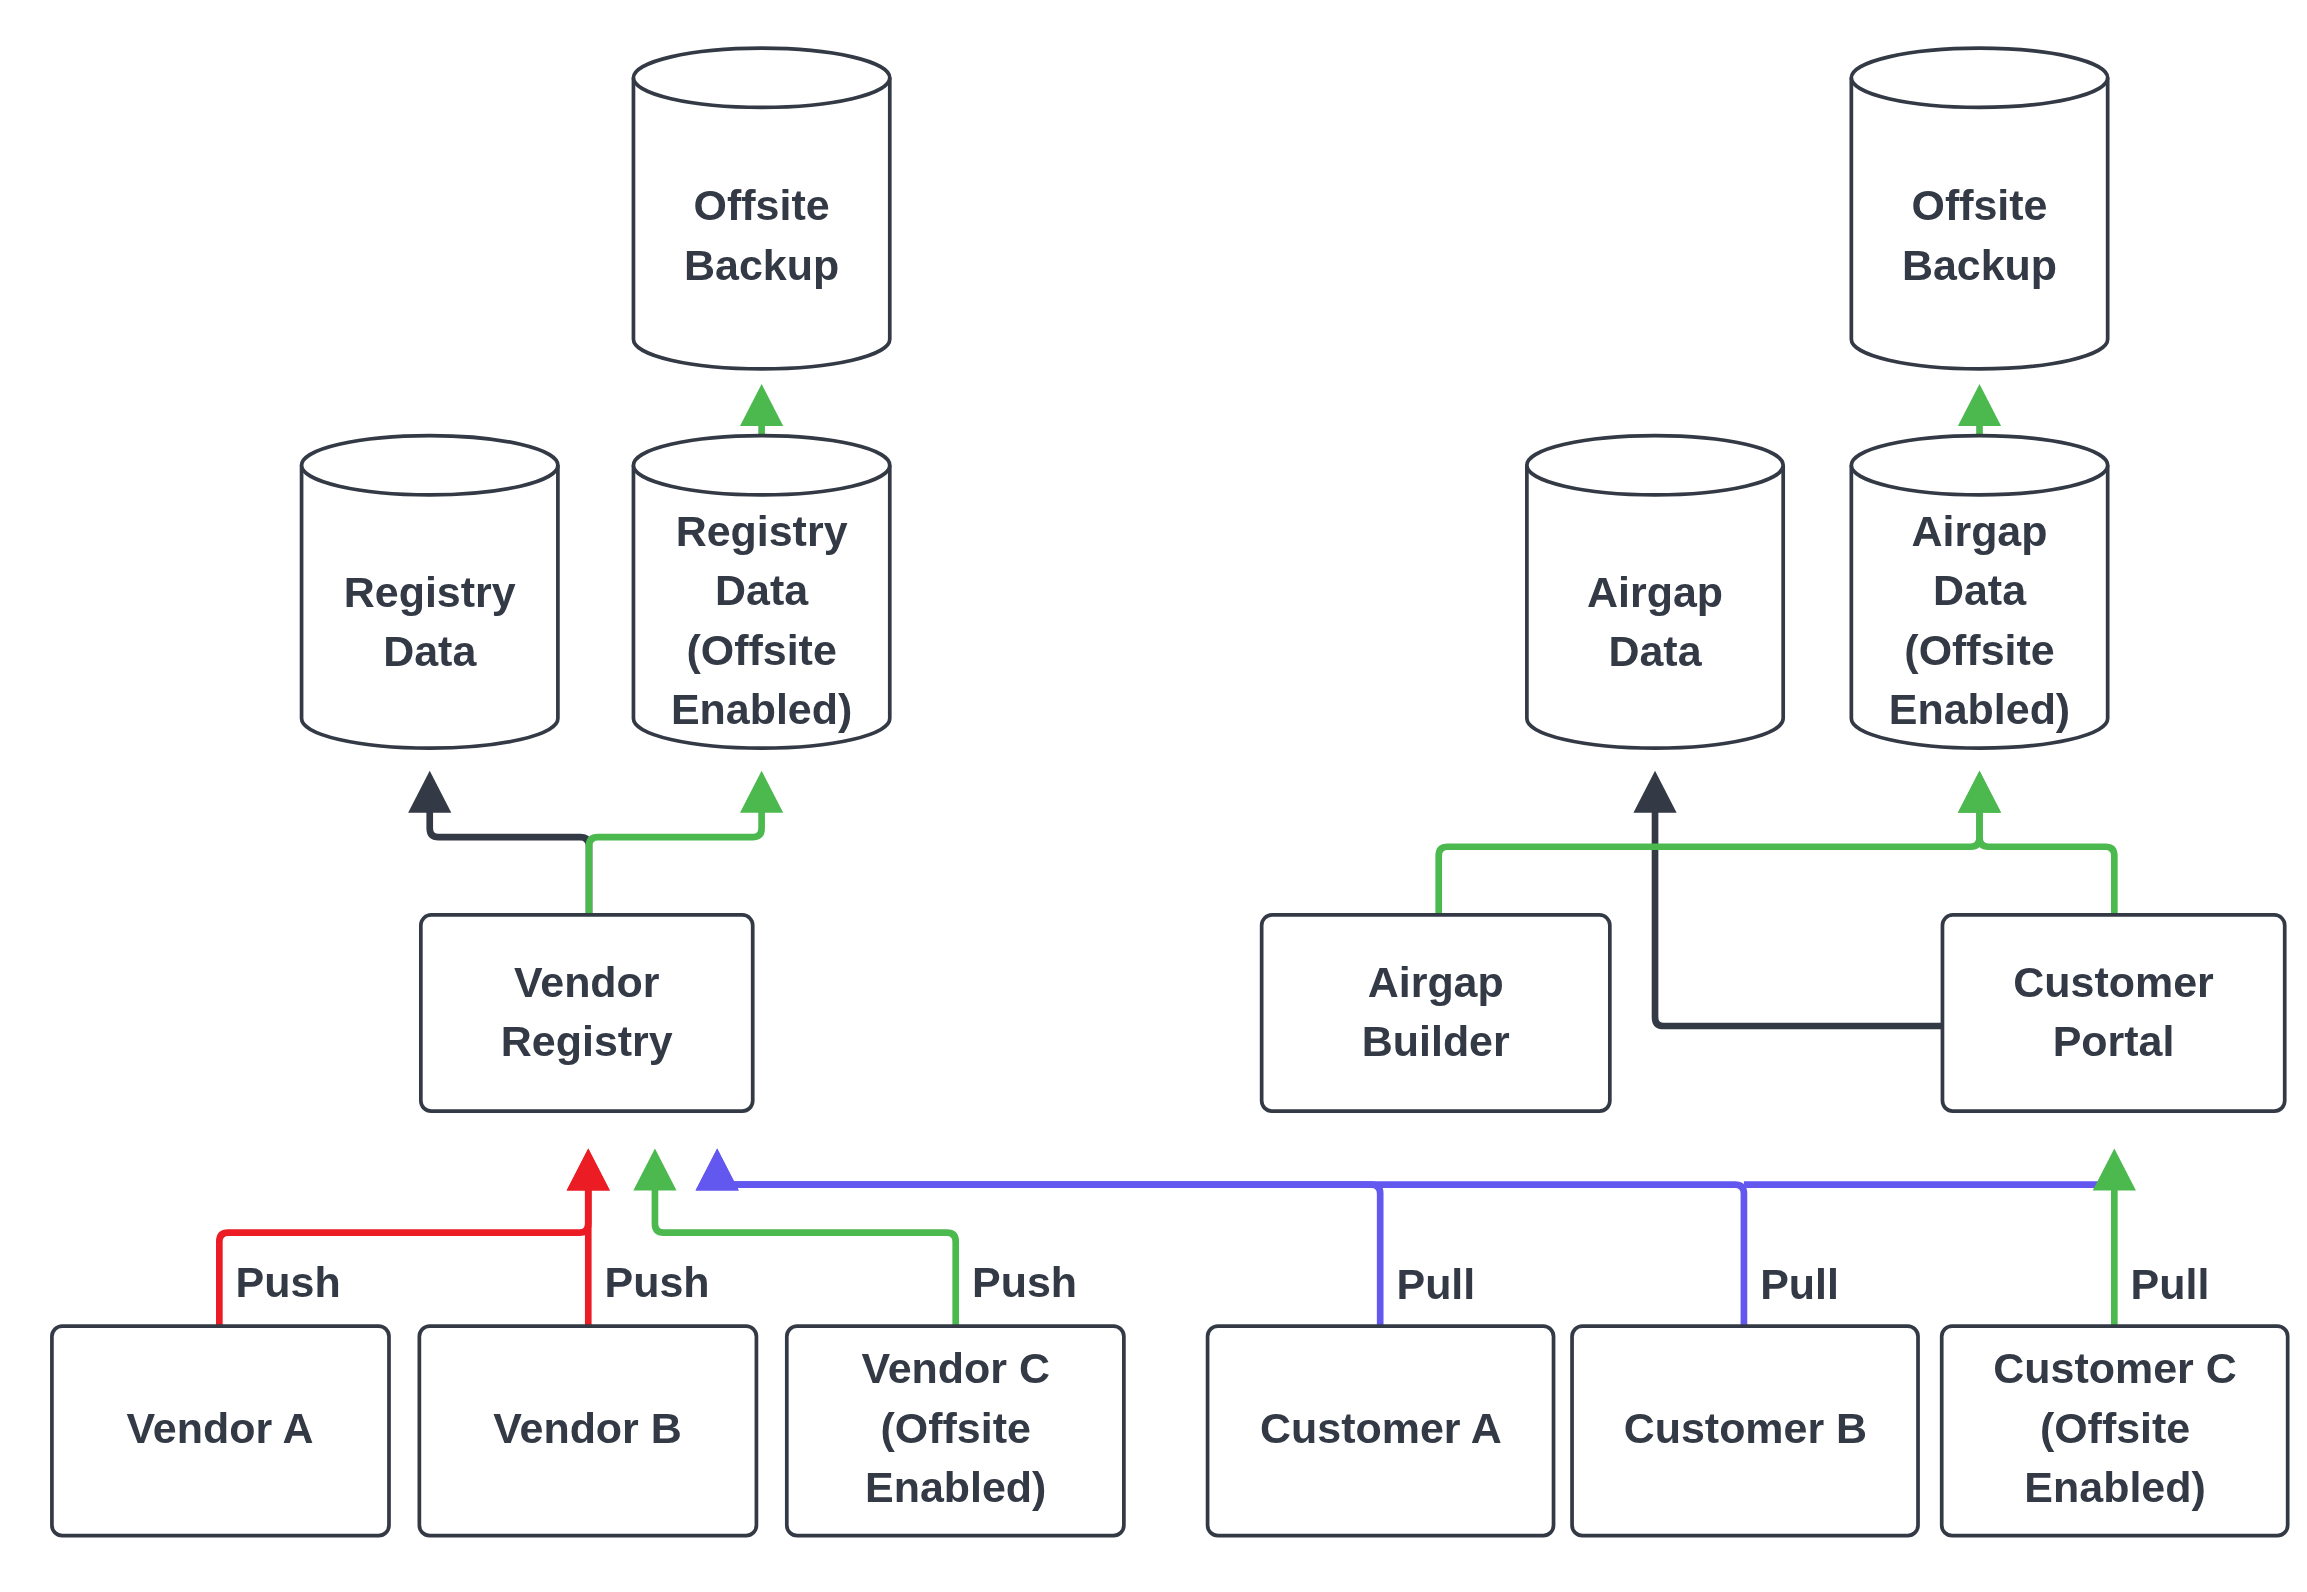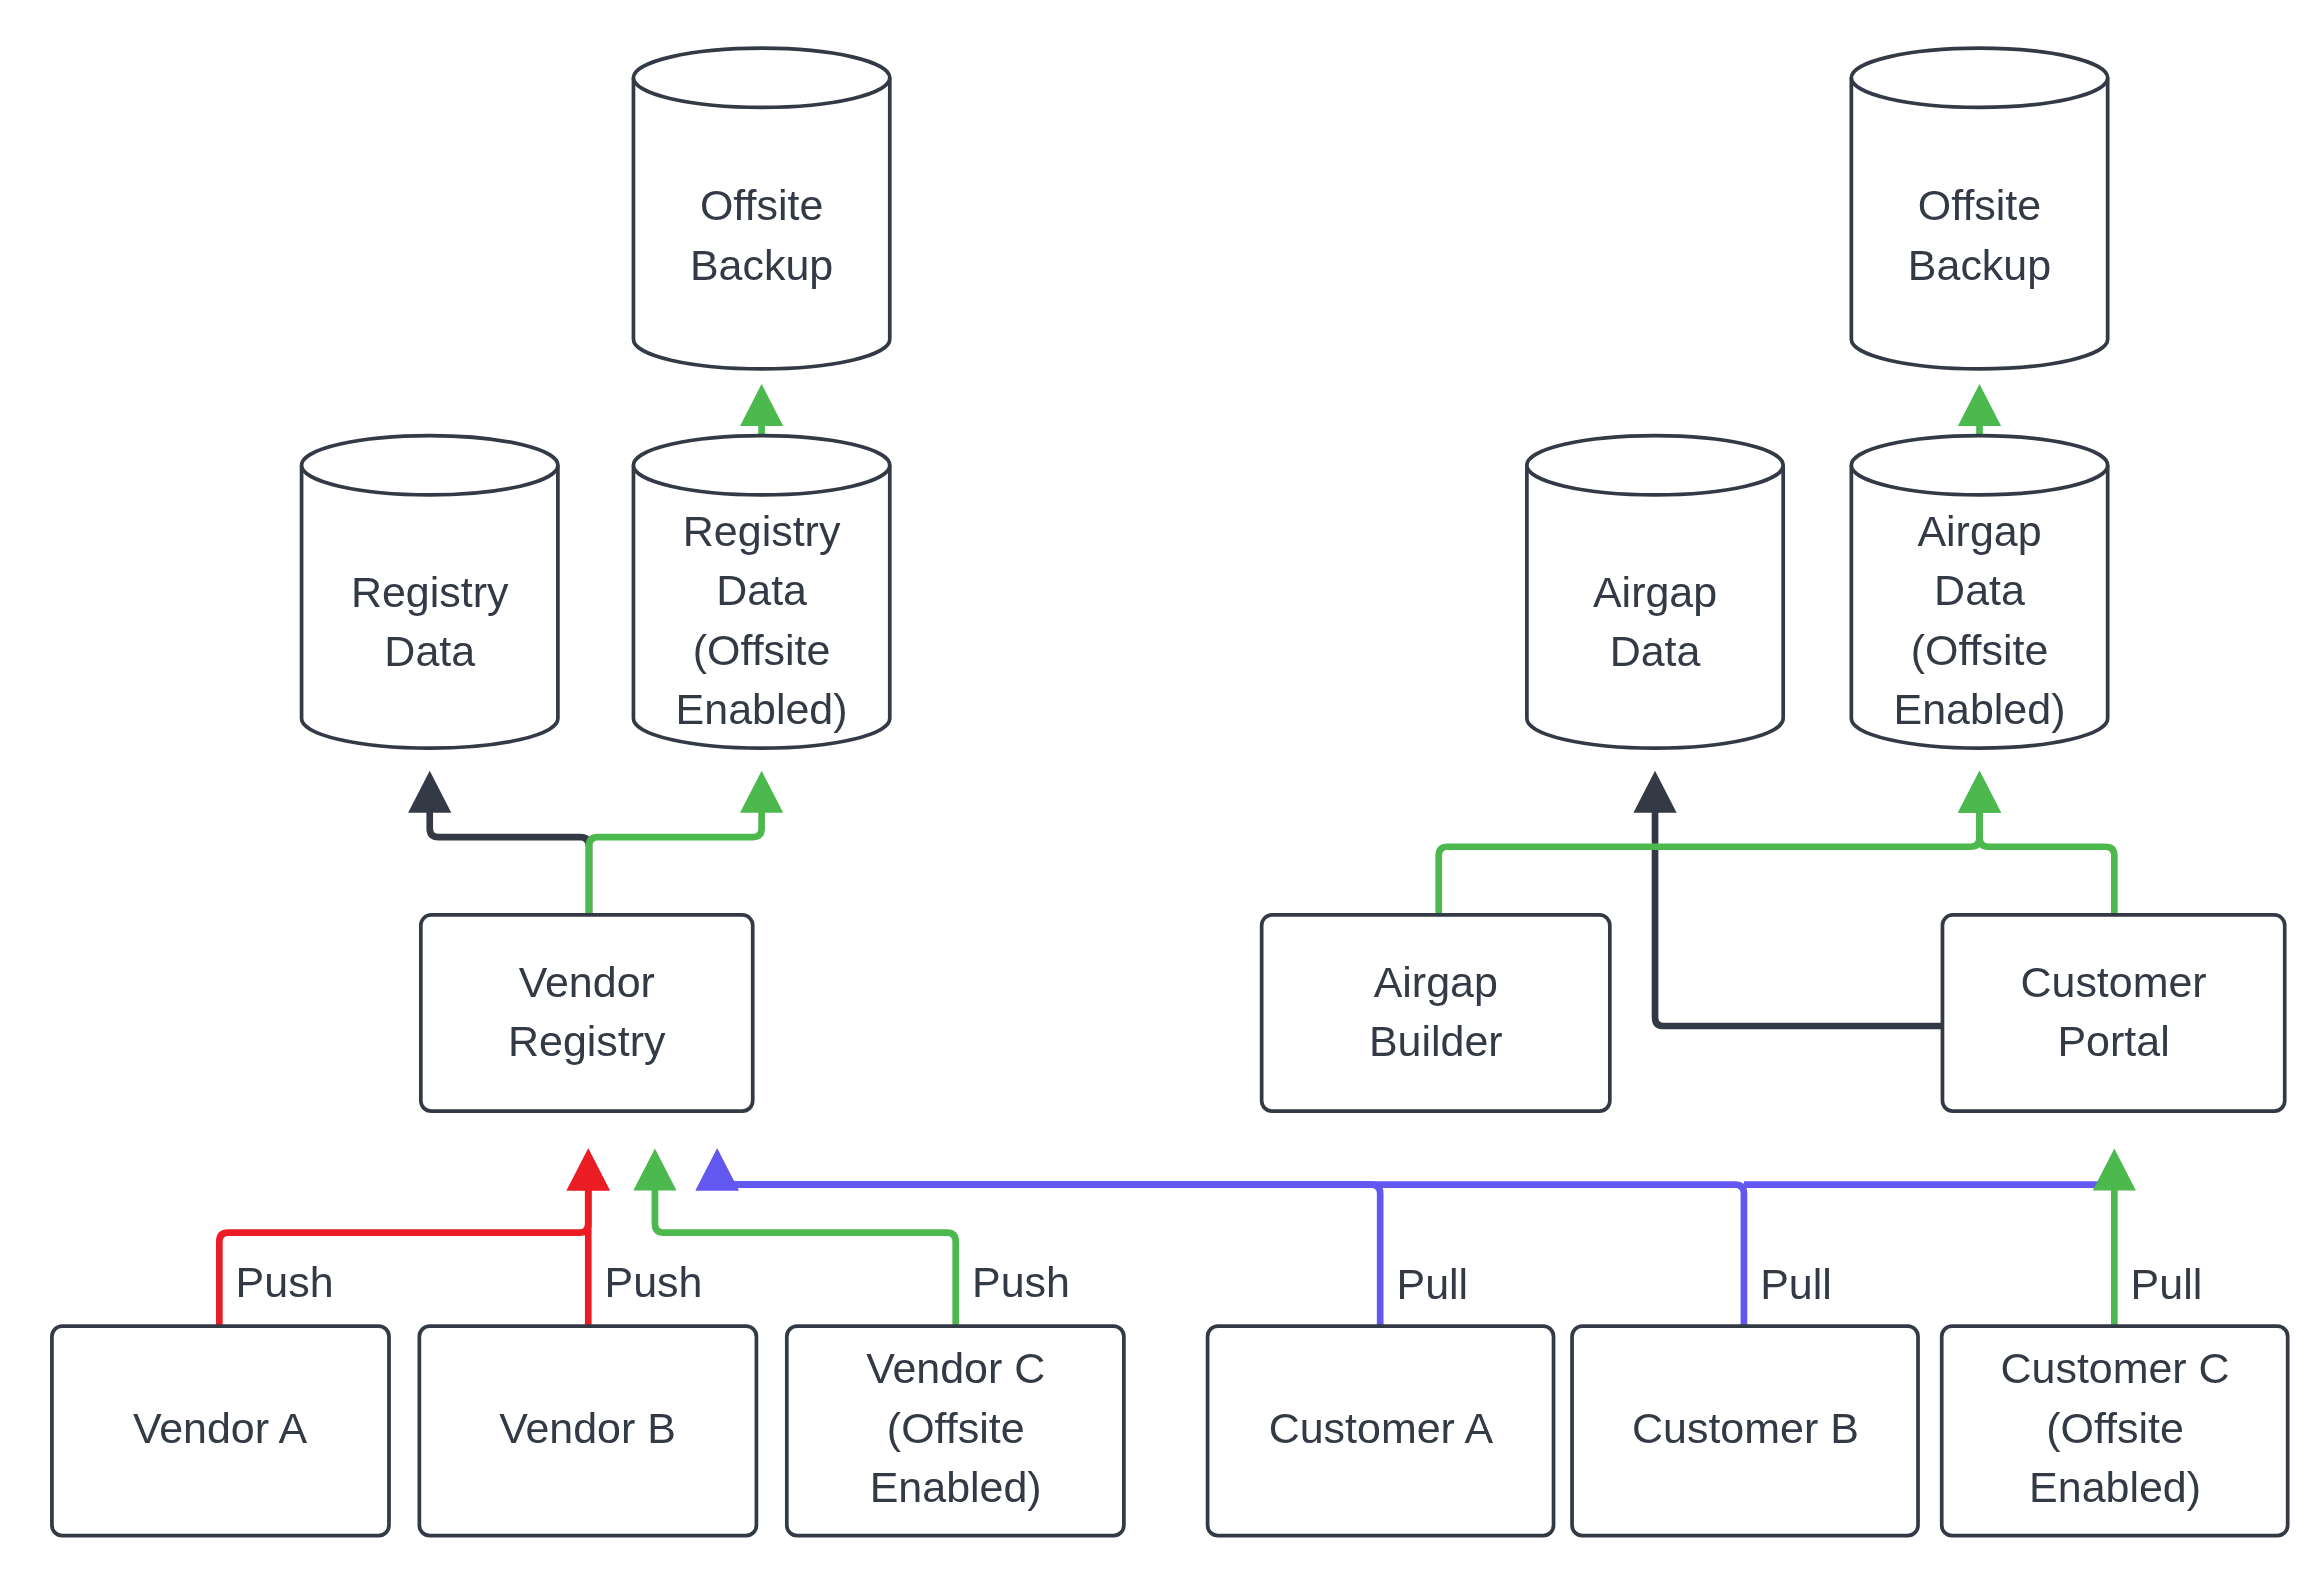--- a/index.html
+++ b/index.html
@@ -10,20 +10,21 @@
   body {
     width: 2307px;
     height: 1592px;
     font-family: "Liberation Sans", sans-serif;
     overflow: hidden;
   }
   #diagram-root {
     position: relative;
     width: 2307px;
     height: 1176px;
+    font-weight: bold;
   }
   svg.flow {
     display: block;
     width: 2307px;
     height: 1592px;
   }
   .node-shape {
     fill: #ffffff;
     stroke: #333a45;
     stroke-width: 5;

